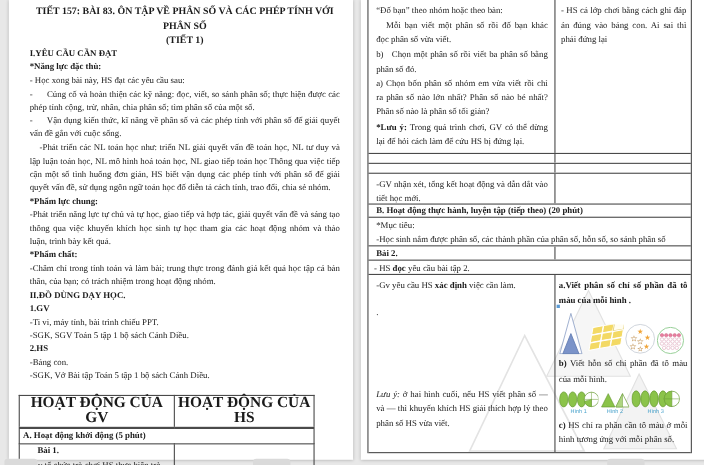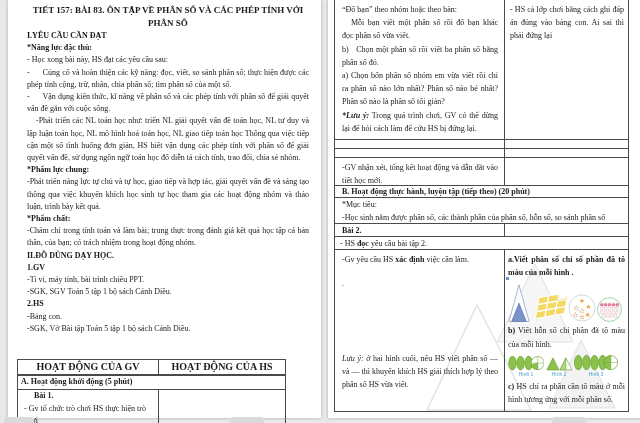--- a/index.html
+++ b/index.html
@@ -17,37 +17,37 @@
   .lp-body{position:absolute;left:19px;right:12px;top:4px;height:354px;overflow:hidden;
            font-size:8px;line-height:12.2px;text-align:justify;}
   .title{text-align:center;font-weight:bold;font-size:9px;line-height:13px;}
   p{margin:0;}
   .b{font-weight:bold;text-align:left;}
   .ind{text-indent:9px;}
   .ltable{position:absolute;left:9px;top:359px;width:266px;border-collapse:collapse;
           font-size:8px;table-layout:fixed;}
   .ltable th,.ltable td{border:1px solid #4a4a4a;padding:0;vertical-align:top;}
   .ltable th{font-weight:bold;text-align:center;height:14px;border-bottom-width:2px;
-             font-size:10px;line-height:14px;}
+             font-size:14px;line-height:14px;}
   .col-gv{width:140px;} .col-hs{width:126px;}
   .rowA td{height:12px;font-weight:bold;padding:1px 0 0 3px;line-height:10px;}
   .rowB td{height:28px;line-height:12.5px;}
   .bai-label{font-weight:bold;margin-left:16px;}
   .bai-line{margin-left:6px;}
 
   
   .rtable{position:absolute;left:6px;top:0;width:293px;
           border-left:1px solid #4a4a4a;border-right:1px solid #4a4a4a;
           font-size:8px;line-height:13.2px;}
   .rrow{display:flex;border-bottom:1px solid #4a4a4a;box-sizing:border-box;overflow:hidden;}
   .cgv{width:170px;box-sizing:border-box;border-right:1px solid #4a4a4a;
        padding:3px 6px 0 7px;text-align:justify;overflow:hidden;}
   .chs{width:123px;box-sizing:border-box;padding:3px 4px 0 5px;text-align:justify;overflow:hidden;}
   .span-cell{width:293px;box-sizing:border-box;padding:1px 6px 0 7px;}
-  .bi{font-weight:bold;font-style:italic;}
+  .bi{font-weight:bold;}
   .it{font-style:italic;}
   .dot-line{margin-top:11px;}
   .luuy-abs{position:absolute;top:102px;left:7px;right:6px;text-align:justify;}
   .figrowA{display:flex;align-items:flex-end;gap:1px;height:42px;margin:1px 0 2px 0;position:relative;z-index:1;}
   .figrowB{display:flex;align-items:flex-end;gap:2px;height:18px;margin-top:2px;position:relative;z-index:1;}
   .bcaps{display:flex;gap:2px;position:relative;z-index:1;}
   .bcaps span{display:block;text-align:center;font-size:5px;line-height:6px;color:#4aa3cc;
               font-family:"Liberation Sans",sans-serif;}
   .wm{position:absolute;left:0;top:0;z-index:0;}
   .c-hs-rel{position:relative;}
@@ -55,20 +55,21 @@
 
   
   .next-tab{position:absolute;bottom:0;height:6px;background:#dadada;border-radius:3px 3px 0 0;}
 </style>
 </head>
 <body>
 
 <div class="page" id="page-left">
   <div class="lp-body">
     <div class="title">TIẾT 157: BÀI 83. ÔN TẬP  VỀ PHÂN SỐ VÀ CÁC PHÉP TÍNH VỚI PHÂN SỐ</div>
+    <div class="title">(TIẾT 1)</div>
     <p class="b">I.YÊU CẦU CẦN ĐẠT</p>
     <p class="b">*Năng lực đặc thù:</p>
     <p>- Học xong bài này, HS đạt các yêu cầu sau:</p>
     <p>-&nbsp;&nbsp;&nbsp;&nbsp;&nbsp;&nbsp;Củng cố và hoàn thiện các kỹ năng: đọc, viết, so sánh phân số; thực hiện được các phép tính cộng, trừ, nhân, chia phân số; tìm phân số của một số.</p>
     <p>-&nbsp;&nbsp;&nbsp;&nbsp;&nbsp;&nbsp;Vận dụng kiến thức, kĩ năng về phân số và các phép tính với phân số để giải quyết vấn đề gắn với cuộc sống.</p>
     <p class="ind">-Phát triển các NL toán học như: triển NL giải quyết vấn đề toán học, NL tư duy và lập luận toán học, NL mô hình hoá toán học, NL giao tiếp toán học Thông qua việc tiếp cận một số tình huống đơn giản, HS biết vận dụng các phép tính với phân số để giải quyết vấn đề, sử dụng ngôn ngữ toán học đố diễn tả cách tính, trao đổi, chia sẻ nhóm.</p>
     <p class="b">*Phẩm lực chung:</p>
     <p>-Phát triển năng lực tự chủ và tự học, giao tiếp và hợp tác, giải quyết vấn đề và sáng tạo thông qua việc khuyến khích học sinh tự học tham gia các hoạt động nhóm và thảo luận, trình bày kết quả.</p>
     <p class="b">*Phẩm chất:</p>
     <p>-Chăm chỉ trong tính toán và làm bài; trung thực trong đánh giá kết quả học tập cá bản thân, của bạn; có trách nhiệm trong hoạt động nhóm.</p>

